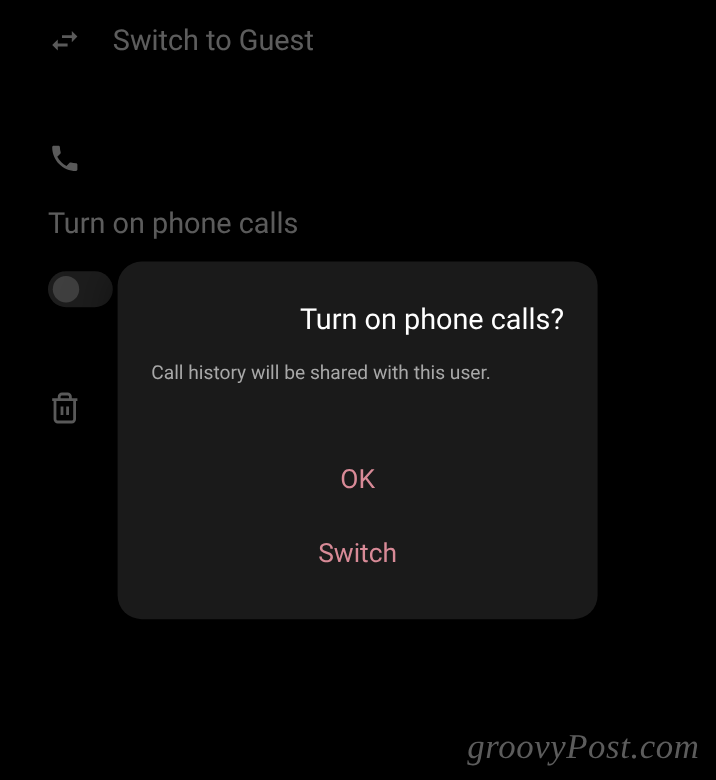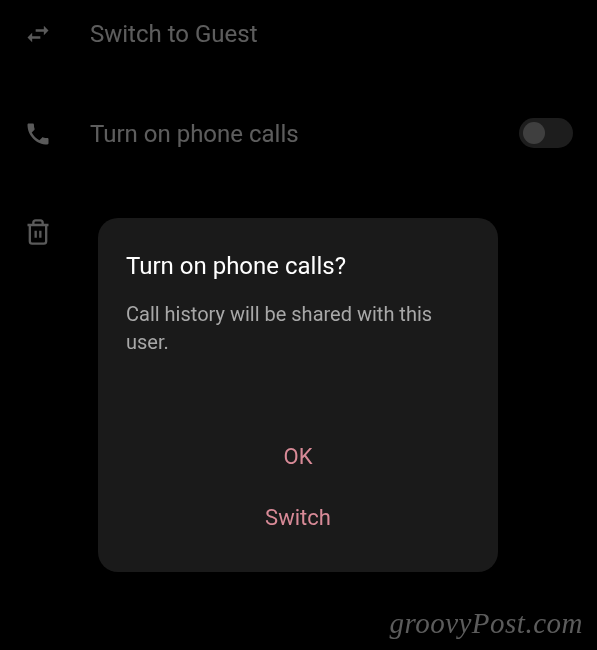--- a/index.html
+++ b/index.html
@@ -18,23 +18,23 @@
     .background-content {
       position: absolute;
       top: 0;
       left: 0;
       width: 100%;
       height: 100%;
       opacity: 0.4;
     }
     .list-item {
       display: flex;
-      align-items: flex-end;
-      padding: 20px 24px;
-      gap: 38px;
+      align-items: flex-start;
+      padding: 20px 40px;
+      gap: 26px;
     }
     .list-item .icon {
       width: 28px;
       height: 28px;
       display: flex;
       align-items: center;
       justify-content: center;
       color: #e0e0e0;
     }
     .list-item .label {
@@ -67,29 +67,29 @@
       width: 400px;
       background: #1a1a1a;
       border-radius: 20px;
       padding: 34px 28px 24px 28px;
       box-shadow: 0 8px 40px rgba(0,0,0,0.6);
     }
     .dialog-title {
       color: #ffffff;
       font-size: 24px;
       font-weight: 400;
-      text-align: left;
+      text-align: right;
       margin-bottom: 20px;
     }
     .dialog-message {
       color: #a8a8a8;
-      font-size: 20px;
+      font-size: 16px;
       font-weight: 400;
       line-height: 1.4;
-      margin-bottom: 70px;
+      margin-bottom: 48px;
     }
     .dialog-button {
       display: block;
       width: 100%;
       background: transparent;
       border: none;
       color: #d88a97;
       font-size: 22px;
       font-weight: 400;
       text-align: center;
@@ -115,21 +115,21 @@
 
   <div class="list-item">
     <span class="icon">
       <svg width="28" height="28" viewBox="0 0 24 24" fill="currentColor">
         <path d="M6.99 11L3 15l3.99 4v-3H14v-2H6.99v-3zM21 9l-3.99-4v3H10v2h7.01v3L21 9z"></path>
       </svg>
     </span>
     <span class="label">Switch to Guest</span>
   </div>
 
-  <div class="list-item" style="margin-top: 30px;">
+  <div class="list-item" style="margin-top: 30px; flex-direction: column;">
     <span class="icon">
       <svg width="28" height="28" viewBox="0 0 24 24" fill="currentColor">
         <path d="M6.62 10.79c1.44 2.83 3.76 5.14 6.59 6.59l2.2-2.2c.27-.27.67-.36 1.02-.24 1.12.37 2.33.57 3.57.57.55 0 1 .45 1 1V20c0 .55-.45 1-1 1-9.39 0-17-7.61-17-17 0-.55.45-1 1-1h3.5c.55 0 1 .45 1 1 0 1.25.2 2.45.57 3.57.11.35.03.74-.25 1.02l-2.2 2.2z"></path>
       </svg>
     </span>
     <span class="label">Turn on phone calls</span>
     <div class="toggle"></div>
   </div>
 
   <div class="list-item" style="margin-top: 30px;">

